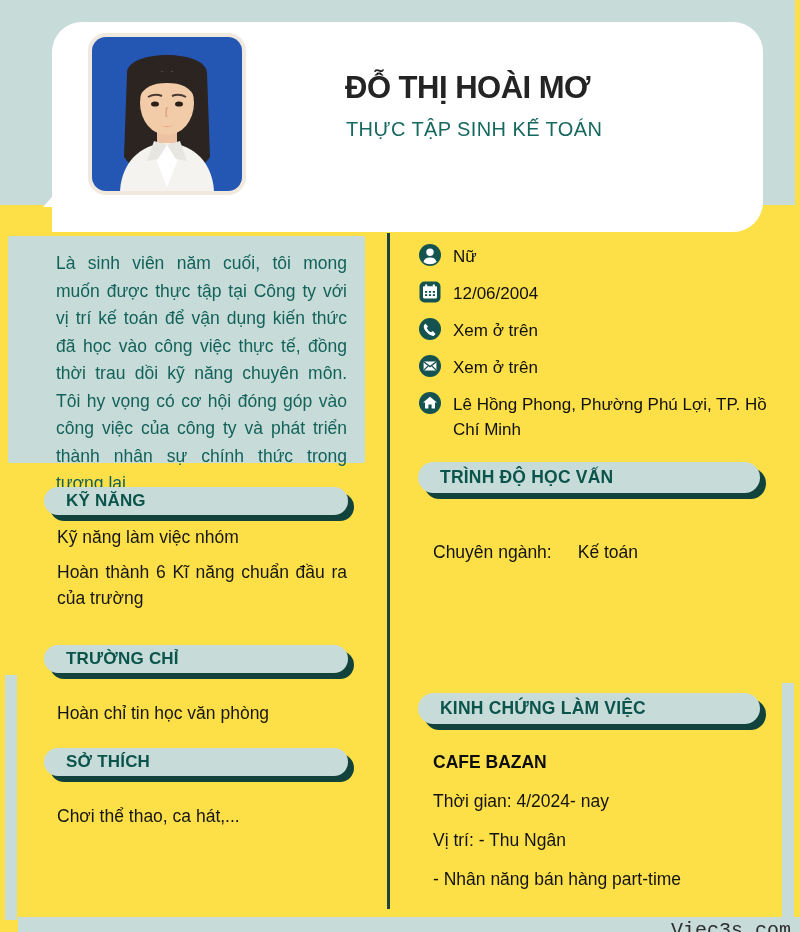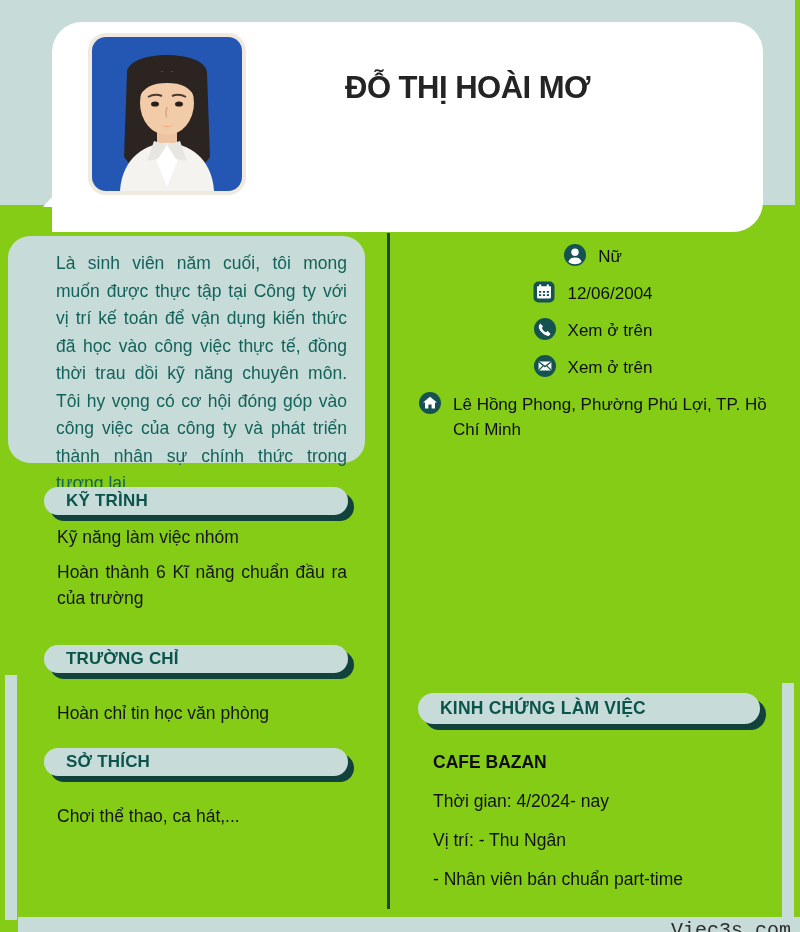--- a/index.html
+++ b/index.html
@@ -1,37 +1,37 @@
 <!DOCTYPE html>
 <html><head>
 <meta charset="utf-8">
 <style>
   html,body{margin:0;padding:0;background:#ffffff;}
   .page{
-    position:relative;width:800px;height:932px;background:#84cc16;
+    position:relative;width:800px;height:932px;background:#fde047;
     font-family:"Liberation Sans",sans-serif;overflow:hidden;
   }
   
   .header-band{position:absolute;left:0;top:0;width:795px;height:205px;background:#c7dcd8;}
   .header-card{position:absolute;left:52px;top:22px;width:711px;height:210px;background:#ffffff;border-radius:30px 30px 30px 0;}
   .header-chamfer{position:absolute;left:43px;top:170px;width:33px;height:37px;background:#ffffff;
     clip-path:polygon(100% 0,100% 100%,0 100%);}
   .photo-frame{position:absolute;left:88px;top:33px;width:158px;height:162px;background:#efe9df;border-radius:18px;padding:4px;box-sizing:border-box;}
   .photo-frame svg{display:block;width:100%;height:100%;border-radius:14px;}
   .name{position:absolute;left:345px;top:70px;font-size:31px;font-weight:700;color:#242424;letter-spacing:-0.5px;}
   .job-title{position:absolute;left:346px;top:118px;font-size:20px;font-weight:500;color:#17685f;letter-spacing:0.4px;}
   
-  .intro-box{position:absolute;left:8px;top:236px;width:357px;height:227px;background:#c7dcd8;border-radius:22px;box-sizing:border-box;
+  .intro-box{position:absolute;left:8px;top:236px;width:357px;height:227px;background:#c7dcd8;border-radius:2px;box-sizing:border-box;
     padding:14px 18px 0 48px;}
   .intro-text{font-size:17.5px;line-height:27.5px;color:#13625a;font-weight:500;text-align:justify;}
   
   .divider{position:absolute;left:387px;top:233px;width:3px;height:676px;background:#1c4542;}
   
   .contact-list{position:absolute;left:419px;top:244px;width:348px;display:flex;flex-direction:column;gap:12px;}
-  .contact-row{display:flex;align-items:flex-start;justify-content:center;}
+  .contact-row{display:flex;align-items:flex-start;}
   .contact-icon{flex:0 0 22px;width:22px;height:22px;margin-right:12px;}
   .contact-text{font-size:17px;color:#101010;line-height:25px;padding-top:0px;}
   
   .pill{position:absolute;background:#c7dcd8;border-radius:16px;box-shadow:6px 6px 0 0 #12423c;box-sizing:border-box;}
   .pill-label{display:block;font-weight:700;color:#0b544b;padding-left:22px;letter-spacing:0.2px;}
   .pill-left{left:44px;width:304px;height:28px;}
   .pill-left .pill-label{font-size:17px;line-height:28px;}
   .pill-right{left:418px;width:342px;height:31px;}
   .pill-right .pill-label{font-size:17.5px;line-height:31px;}
   
@@ -81,20 +81,21 @@
       <path d="M80 59 q7 -3 14 1" stroke="#4a3a30" stroke-width="2" fill="none"></path>
       <ellipse cx="63" cy="67" rx="4" ry="2.6" fill="#2b2018"></ellipse>
       <ellipse cx="87" cy="67" rx="4" ry="2.6" fill="#2b2018"></ellipse>
 
       <path d="M75 70 q-2 8 0 10" stroke="#d9a585" stroke-width="1.6" fill="none"></path>
       <path d="M67 87 q8 5 16 0 q-8 6 -16 0" fill="#e8703d"></path>
     </svg>
   </div>
 
   <div class="name">ĐỖ THỊ HOÀI MƠ</div>
+  <div class="job-title">THỰC TẬP SINH KẾ TOÁN</div>
 
   <div class="intro-box">
     <div class="intro-text">Là sinh viên năm cuối, tôi mong muốn được thực tập tại Công ty với vị trí kế toán để vận dụng kiến thức đã học vào công việc thực tế, đồng thời trau dồi kỹ năng chuyên môn. Tôi hy vọng có cơ hội đóng góp vào công việc của công ty và phát triển thành nhân sự chính thức trong tương lai.</div>
   </div>
 
   <div class="divider"></div>
 
   <div class="contact-list">
     <div class="contact-row">
       <svg class="contact-icon" viewBox="0 0 22 22">
@@ -141,52 +142,58 @@
     <div class="contact-row">
       <svg class="contact-icon" viewBox="0 0 22 22">
         <circle cx="11" cy="11" r="11" fill="#155350"></circle>
         <path d="M11 4.8 L18 10.6 L16 10.6 L16 16.4 L12.6 16.4 L12.6 12.6 L9.4 12.6 L9.4 16.4 L6 16.4 L6 10.6 L4 10.6 Z" fill="#ffffff"></path>
       </svg>
       <span class="contact-text">Lê Hồng Phong, Phường Phú Lợi, TP. Hồ Chí Minh</span>
     </div>
   </div>
 
   <div class="pill pill-left" style="top:487px">
-    <span class="pill-label">KỸ TRÌNH</span>
+    <span class="pill-label">KỸ NĂNG</span>
   </div>
   <div class="left-items" style="top:524px">
     <div class="item">Kỹ năng làm việc nhóm</div>
     <div class="item just">Hoàn thành 6 Kĩ năng chuẩn đầu ra của trường</div>
   </div>
 
   <div class="pill pill-left" style="top:645px">
     <span class="pill-label">TRƯỜNG CHỈ</span>
   </div>
   <div class="left-items" style="top:700px">
     <div class="item">Hoàn chỉ tin học văn phòng</div>
   </div>
 
   <div class="pill pill-left" style="top:748px">
     <span class="pill-label">SỞ THÍCH</span>
   </div>
   <div class="left-items" style="top:803px">
     <div class="item">Chơi thể thao, ca hát,...</div>
   </div>
 
+  <div class="pill pill-right" style="top:462px">
+    <span class="pill-label">TRÌNH ĐỘ HỌC VẤN</span>
+  </div>
   <div class="edu-block" style="top:524px">
+    <div class="block-row">
+      <span>Chuyên ngành:</span><span class="major-gap"></span><span>Kế toán</span>
+    </div>
   </div>
 
   <div class="pill pill-right" style="top:693px">
     <span class="pill-label">KINH CHỨNG LÀM VIỆC</span>
   </div>
   <div class="exp-block" style="top:752px">
     <div class="block-title">CAFE BAZAN</div>
     <div class="block-row">Thời gian: 4/2024- nay</div>
     <div class="block-row">Vị trí: - Thu Ngân</div>
-    <div class="block-row">- Nhân viên bán chuẩn part-time</div>
+    <div class="block-row">- Nhân năng bán hàng part-time</div>
   </div>
 
   <div class="left-strip"></div>
   <div class="right-strip"></div>
   <div class="bottom-band"></div>
   <div class="watermark">Viec3s.com</div>
 
 </div>
 
 </body></html>

